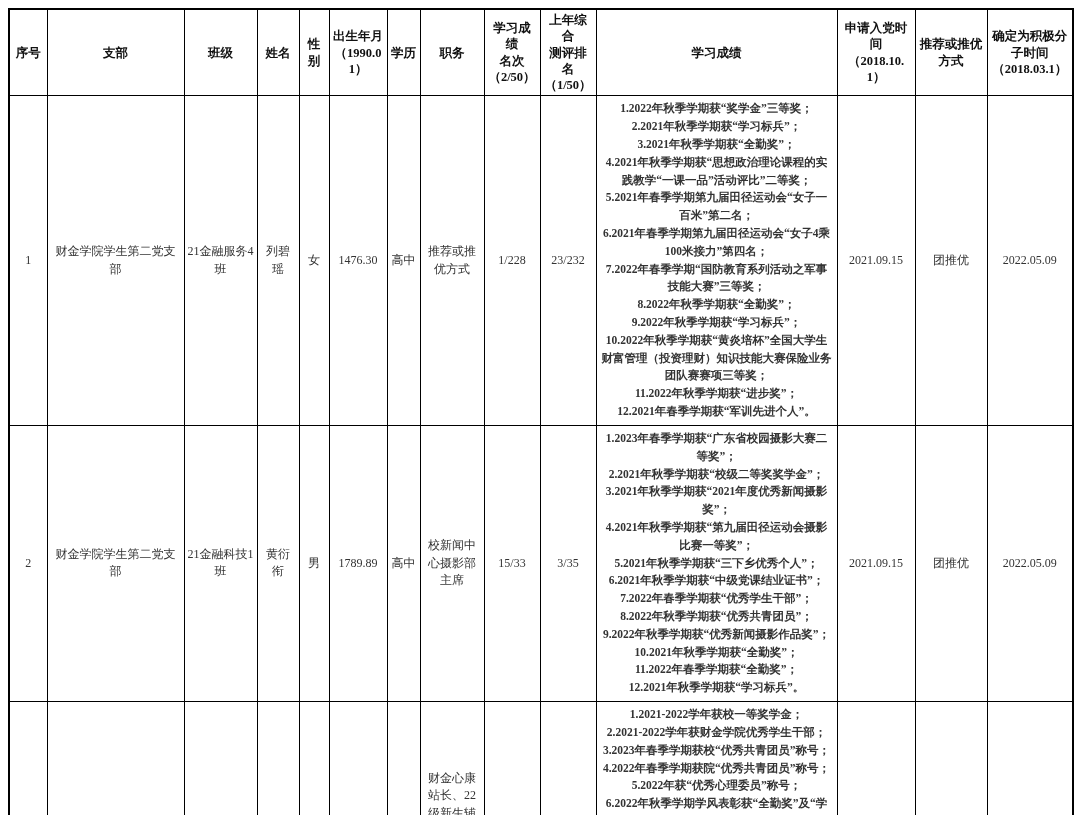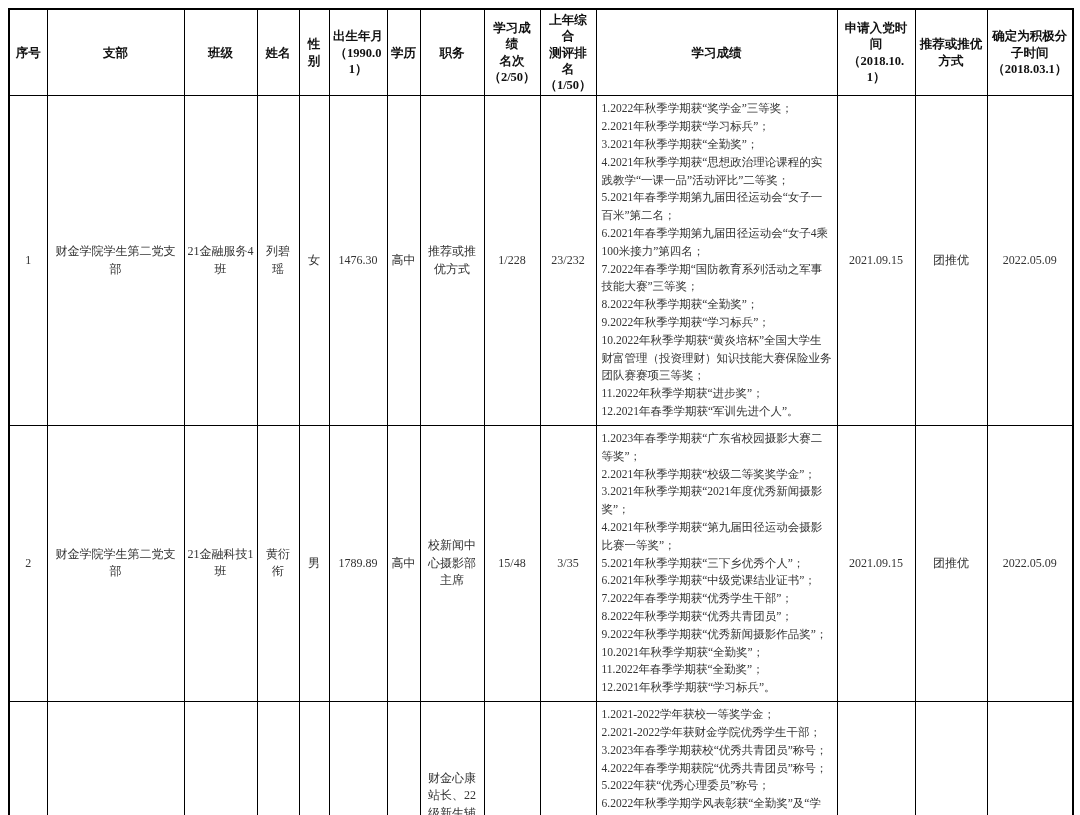--- a/index.html
+++ b/index.html
@@ -4,21 +4,21 @@
 <style>
   html,body{margin:0;padding:0;background:#ffffff;}
   body{width:1080px;height:815px;overflow:hidden;}
   .page{padding:8px;box-sizing:border-box;width:1080px;height:815px;background:#fff;}
   table{border-collapse:collapse;table-layout:fixed;width:1064px;border:2px solid #000;background:#fff;}
   th,td{border:1px solid #000;vertical-align:middle;text-align:center;
         font-family:"Liberation Serif","DejaVu Serif",serif;
         padding:2px 3px;white-space:pre-line;word-break:break-all;box-sizing:border-box;}
   th{font-weight:bold;font-size:12.5px;line-height:1.3;color:#111;}
   td{font-size:12px;line-height:1.45;color:#333;}
-  td.awards{text-align:left;font-size:11.5px;line-height:1.55;padding:4px 5px;}
+  td.awards{text-align:center;font-size:11.5px;line-height:1.55;padding:4px 5px;font-weight:bold;}
   tr.r-head{height:48px;}
   tr.r1{height:258px;}
   tr.r2{height:258px;}
   tr.r3{height:232px;}
 </style>
 </head>
 <body>
 
 <div class="page">
   <table>
@@ -94,21 +94,21 @@
       </tr>
       <tr class="r2">
         <td>2</td>
         <td>财金学院学生第二党支部</td>
         <td>21金融科技1班</td>
         <td>黄衍衔</td>
         <td>男</td>
         <td>1789.89</td>
         <td>高中</td>
         <td>校新闻中心摄影部主席</td>
-        <td>15/48</td>
+        <td>15/33</td>
         <td>3/35</td>
         <td class="awards">1.2023年春季学期获“广东省校园摄影大赛二等奖”；
 2.2021年秋季学期获“校级二等奖奖学金”；
 3.2021年秋季学期获“2021年度优秀新闻摄影奖”；
 4.2021年秋季学期获“第九届田径运动会摄影比赛一等奖”；
 5.2021年秋季学期获“三下乡优秀个人”；
 6.2021年秋季学期获“中级党课结业证书”；
 7.2022年春季学期获“优秀学生干部”；
 8.2022年秋季学期获“优秀共青团员”；
 9.2022年秋季学期获“优秀新闻摄影作品奖”；

